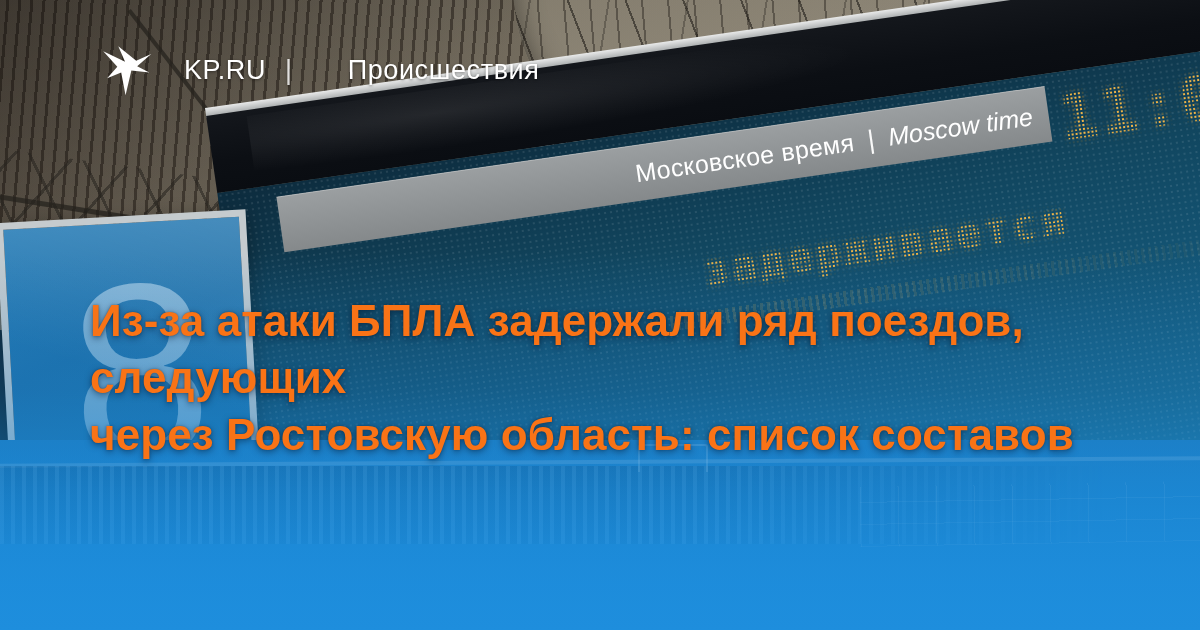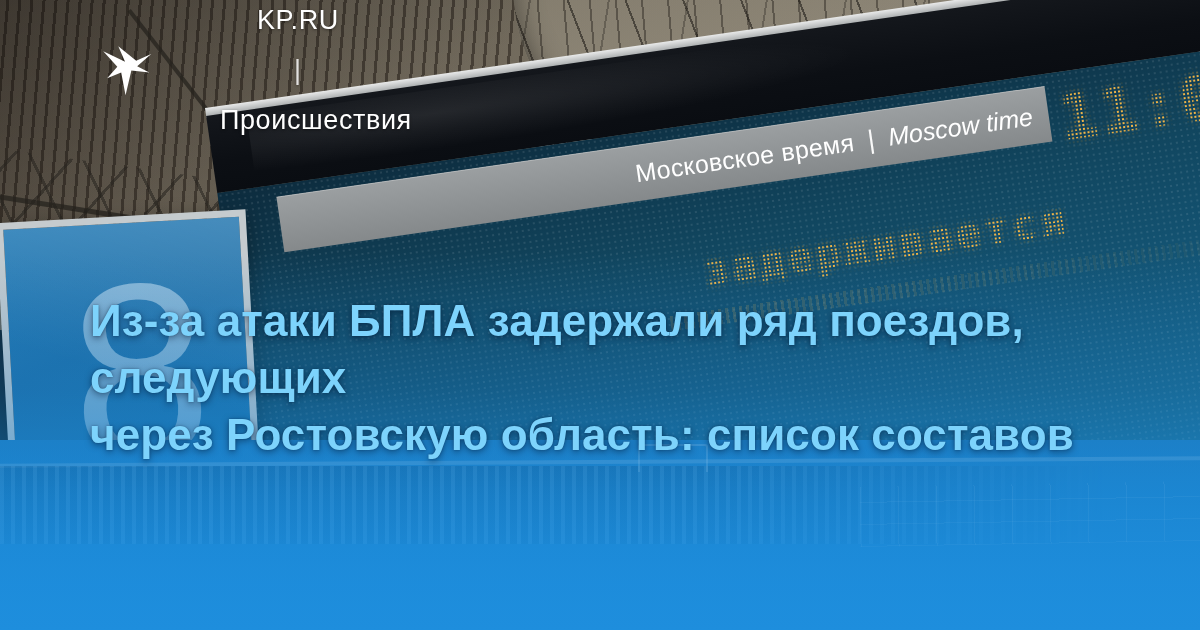--- a/index.html
+++ b/index.html
@@ -228,29 +228,29 @@
   
   .header{
     position:absolute;left:0;top:0;width:1200px;height:140px;
     display:flex;align-items:center;
     padding-left:96px;box-sizing:border-box;gap:0;
   }
   .logo-bird{width:62px;height:62px;flex:0 0 auto;margin-right:26px;margin-top:2px;}
   .brand{
     color:#fff;font-size:27px;letter-spacing:.6px;
     text-shadow:0 1px 3px rgba(0,0,0,.45);
-    display:flex;align-items:center;gap:19px;white-space:nowrap;flex-direction:column;
+    display:flex;align-items:center;gap:19px;white-space:nowrap;
   }
   .brand .bsep{opacity:.82;font-weight:300;}
   .brand .cat{font-weight:400;margin-left:36px;}
 
   
   .headline{
     position:absolute;left:90px;top:292px;width:1010px;
-    color:#7dd3fc;
+    color:#f97316;
     font-size:44px;line-height:1.30;
     font-weight:700;
     letter-spacing:.1px;
     text-shadow:0 2px 7px rgba(0,20,45,.55),0 0 2px rgba(0,20,45,.35);
     white-space:pre-line;
   }
 </style>
 </head>
 <body>
 

